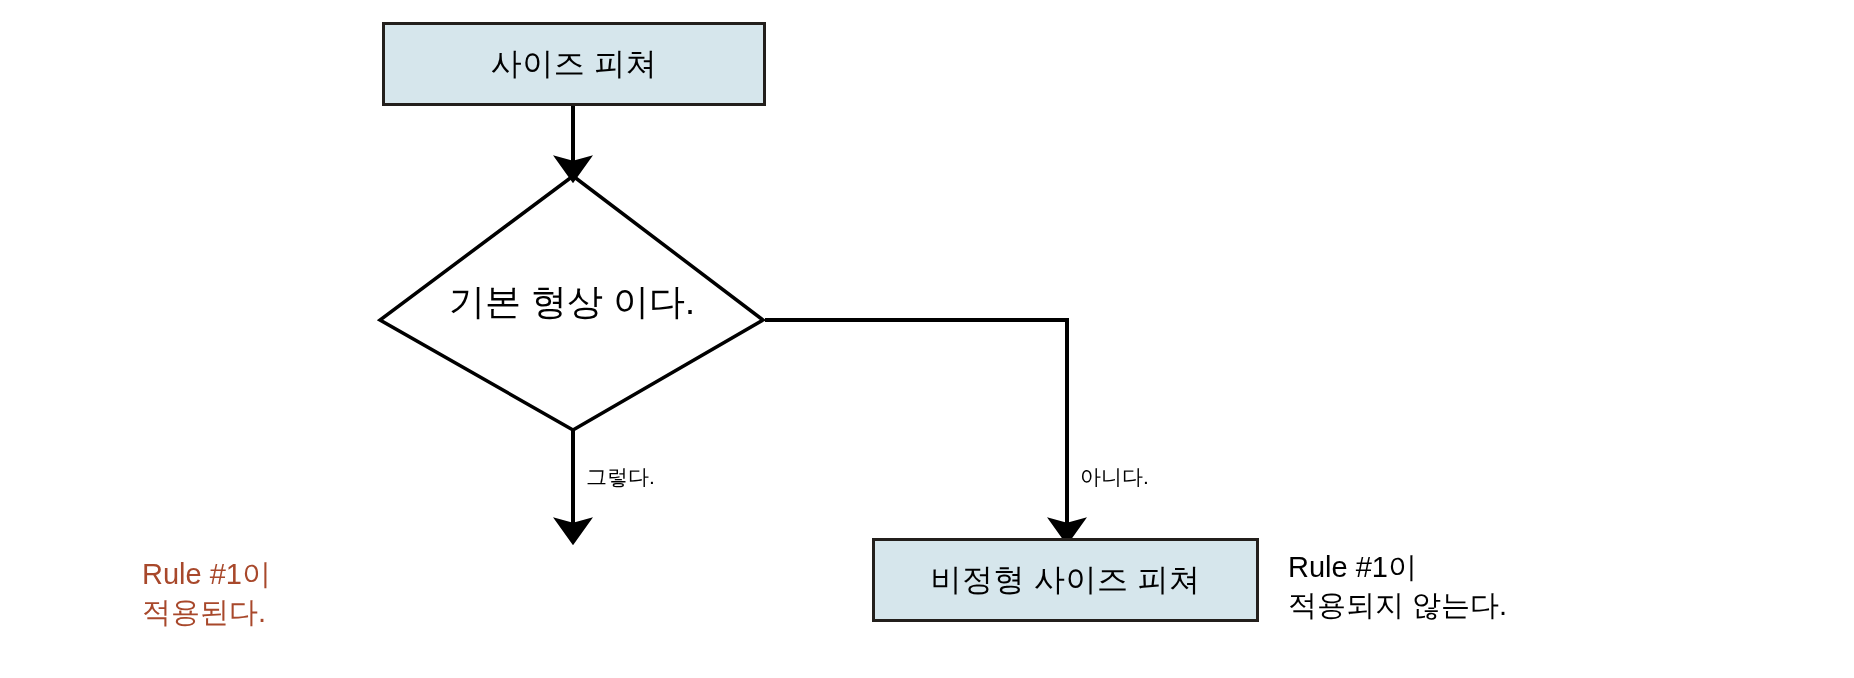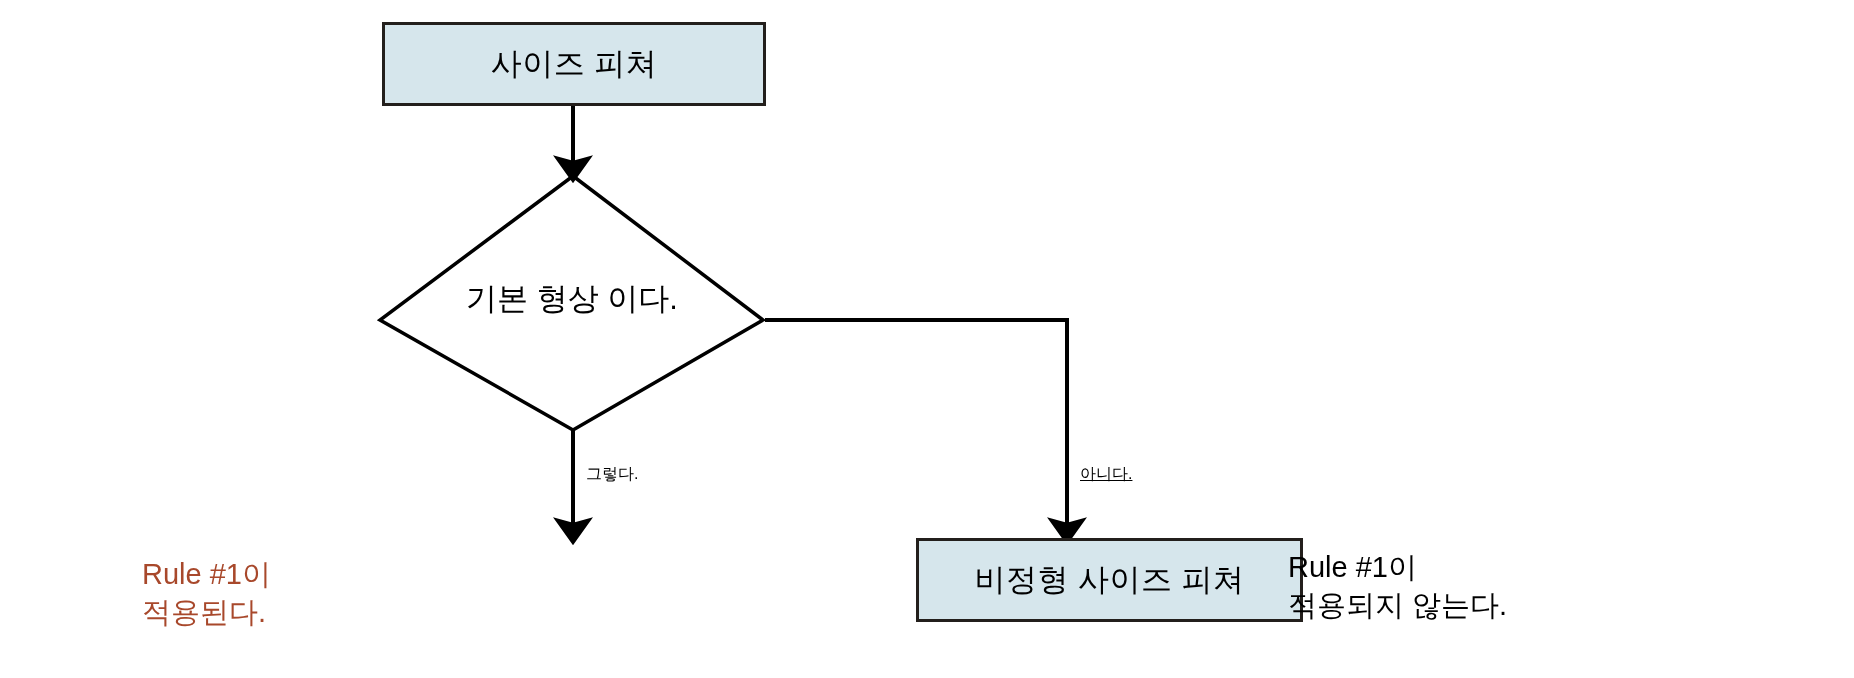--- a/index.html
+++ b/index.html
@@ -34,42 +34,42 @@
     align-items: center;
     justify-content: center;
     color: #000000;
     font-size: 31px;
     line-height: 1.1;
     letter-spacing: 0.5px;
     white-space: nowrap;
   }
   #node-top      { left: 382px; top: 22px;  width: 384px; height: 84px; }
   #node-regular  { left: 382px; top: 538px; width: 384px; height: 84px; }
-  #node-irregular{ left: 916px; top: 538px; width: 387px; height: 84px; }
+  #node-irregular{ left: 872px; top: 538px; width: 387px; height: 84px; }
 
   .decision-label {
     position: absolute;
     left: 380px;
     top: 282px;
     width: 384px;
     text-align: center;
-    font-size: 31px;
+    font-size: 36px;
     line-height: 1.1;
     color: #000000;
     white-space: nowrap;
   }
   .edge-label {
     position: absolute;
-    font-size: 16px;
+    font-size: 21px;
     line-height: 1.15;
     color: #000000;
     white-space: nowrap;
   }
   #label-yes { left: 586px;  top: 465px; }
-  #label-no  { left: 1080px; top: 465px; text-decoration: underline; }
+  #label-no  { left: 1080px; top: 465px; }
 
   .annotation {
     position: absolute;
     font-size: 29px;
     line-height: 1.32;
     white-space: pre-line;
     margin-top: 12px;
   }
   #annotation-left {
     left: 142px;

